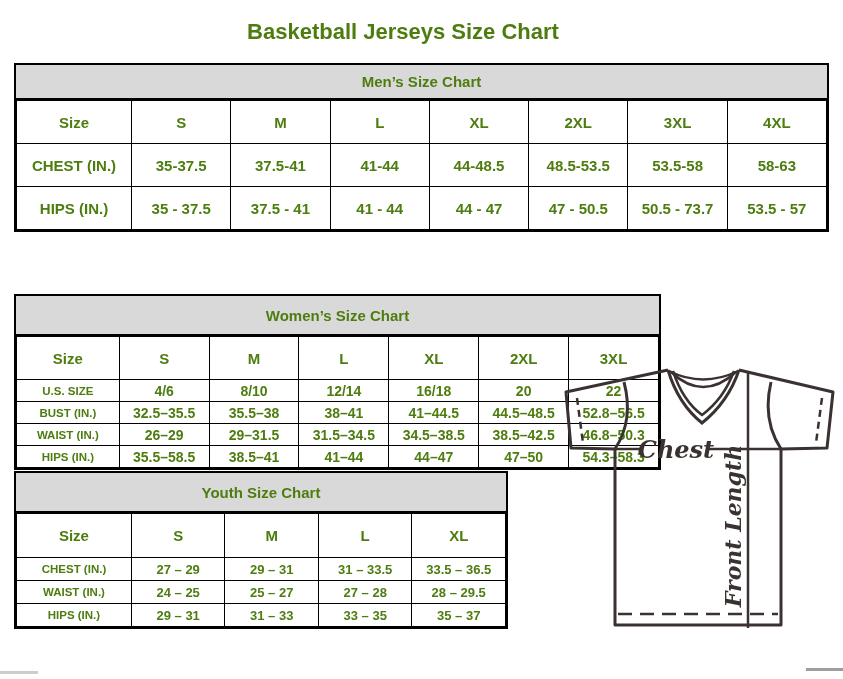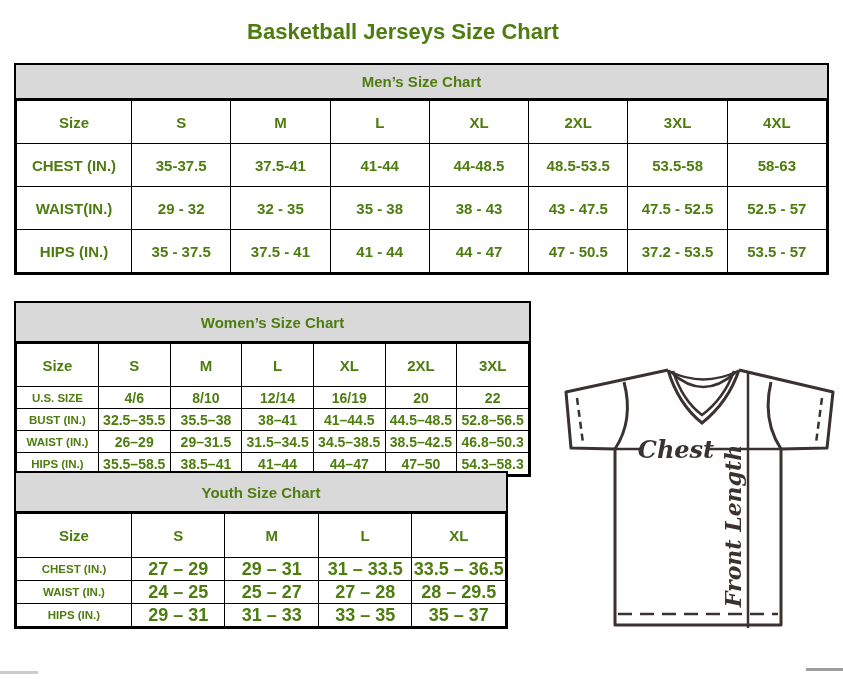--- a/index.html
+++ b/index.html
@@ -25,35 +25,35 @@
     border:1px solid var(--border-color,#000); text-align:center; vertical-align:middle;
     font-weight:bold; padding:0; overflow:hidden; white-space:nowrap;
   }
   
   .mens { top:63px; left:14px; width:815px; }
   .mens .chart-title { height:33px; }
   .mens thead tr { height:43px; }
   .mens tbody tr { height:43px; }
   .mens th, .mens td { font-size:15px; }
   
-  .womens { top:301px; left:14px; width:517px; }
+  .womens { top:294px; left:14px; width:647px; }
   .womens .chart-title { height:38px; }
   .womens thead tr { height:43px; }
   .womens tbody tr { height:22px; }
   .womens thead th { font-size:15px; }
   .womens tbody th { font-size:11.5px; }
   .womens tbody td { font-size:14px; }
   
   .youth { top:471px; left:14px; width:494px; }
   .youth .chart-title { height:38px; }
   .youth thead tr { height:44px; }
   .youth tbody tr { height:23px; }
   .youth thead th { font-size:15px; }
   .youth tbody th { font-size:11.5px; }
-  .youth tbody td { font-size:18px; }
+  .youth tbody td { font-size:13px; }
   
   .jersey { position:absolute; left:556px; top:358px; width:287px; height:290px; }
   .jersey path, .jersey line { stroke:var(--stroke,#3a3230); fill:none; }
   .jersey text {
     fill:var(--stroke,#3a3230); stroke:none;
     font-family:"DejaVu Serif", serif; font-style:italic; font-weight:bold;
   }
   
   .sb-frag { position:absolute; }
   .sb-left  { left:0;  top:671px; width:38px; height:3px; background:var(--sb-left,#ccc); }
@@ -96,37 +96,27 @@
             <th>CHEST (IN.)</th>
             <td>35-37.5</td>
             <td>37.5-41</td>
             <td>41-44</td>
             <td>44-48.5</td>
             <td>48.5-53.5</td>
             <td>53.5-58</td>
             <td>58-63</td>
           </tr>
           <tr>
-            <th>WAIST(IN.)</th>
-            <td>29 - 32</td>
-            <td>32 - 35</td>
-            <td>35 - 38</td>
-            <td>38 - 43</td>
-            <td>43 - 47.5</td>
-            <td>47.5 - 52.5</td>
-            <td>52.5 - 57</td>
-          </tr>
-          <tr>
             <th>HIPS (IN.)</th>
             <td>35 - 37.5</td>
             <td>37.5 - 41</td>
             <td>41 - 44</td>
             <td>44 - 47</td>
             <td>47 - 50.5</td>
-            <td>37.2 - 53.5</td>
+            <td>50.5 - 73.7</td>
             <td>53.5 - 57</td>
           </tr>
         </tbody>
       </table>
   </section>
 
   <section class="chart womens">
     <div class="chart-title">Women’s Size Chart</div>
     <table class="size-table">
         <colgroup>
@@ -148,21 +138,21 @@
             <th>2XL</th>
             <th>3XL</th>
           </tr>
         </thead>
         <tbody>
           <tr>
             <th>U.S. SIZE</th>
             <td>4/6</td>
             <td>8/10</td>
             <td>12/14</td>
-            <td>16/19</td>
+            <td>16/18</td>
             <td>20</td>
             <td>22</td>
           </tr>
           <tr>
             <th>BUST (IN.)</th>
             <td>32.5–35.5</td>
             <td>35.5–38</td>
             <td>38–41</td>
             <td>41–44.5</td>
             <td>44.5–48.5</td>

